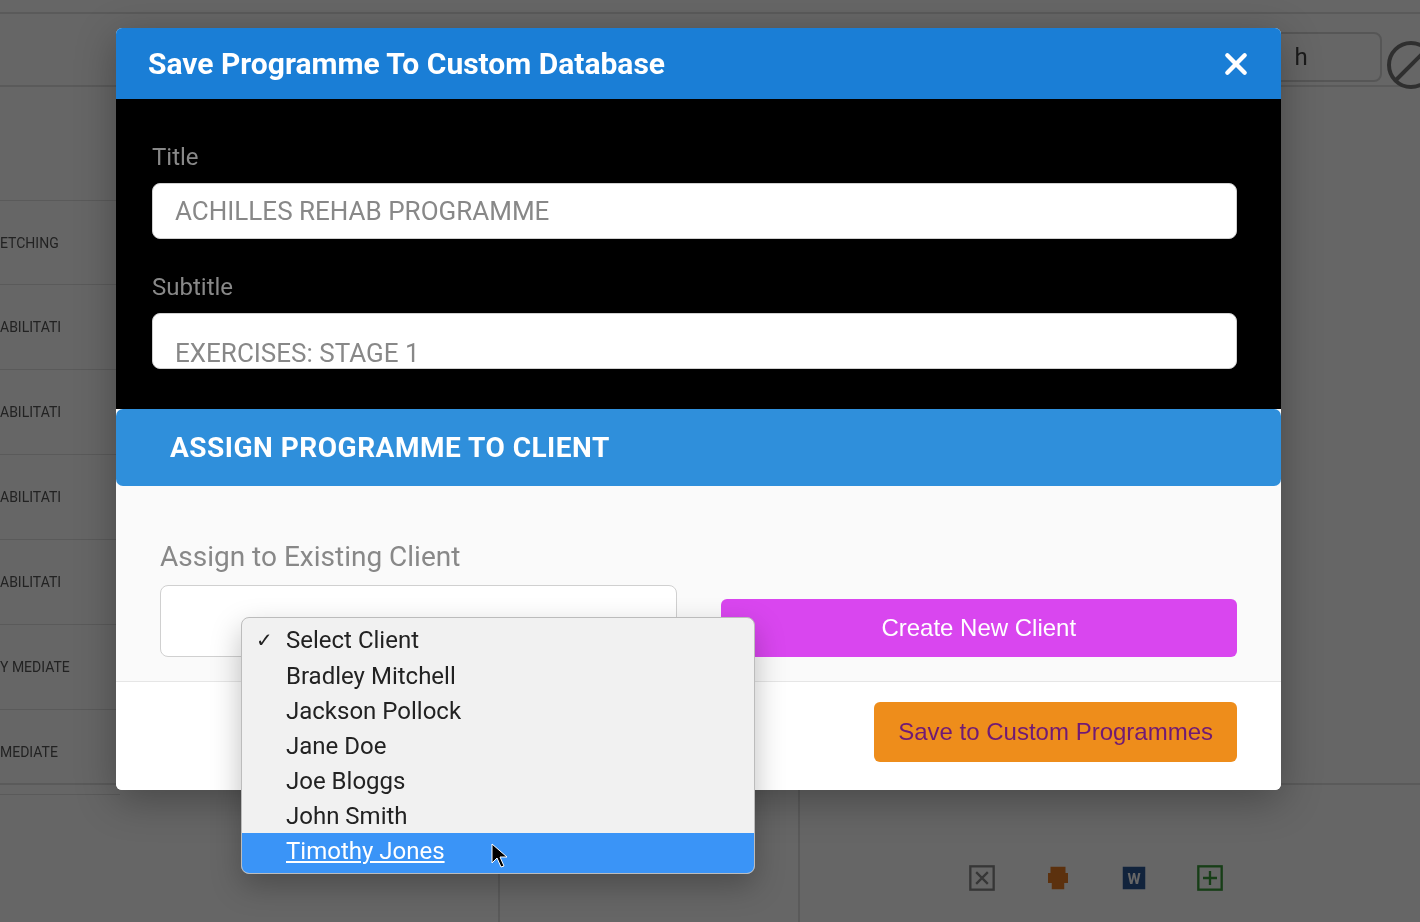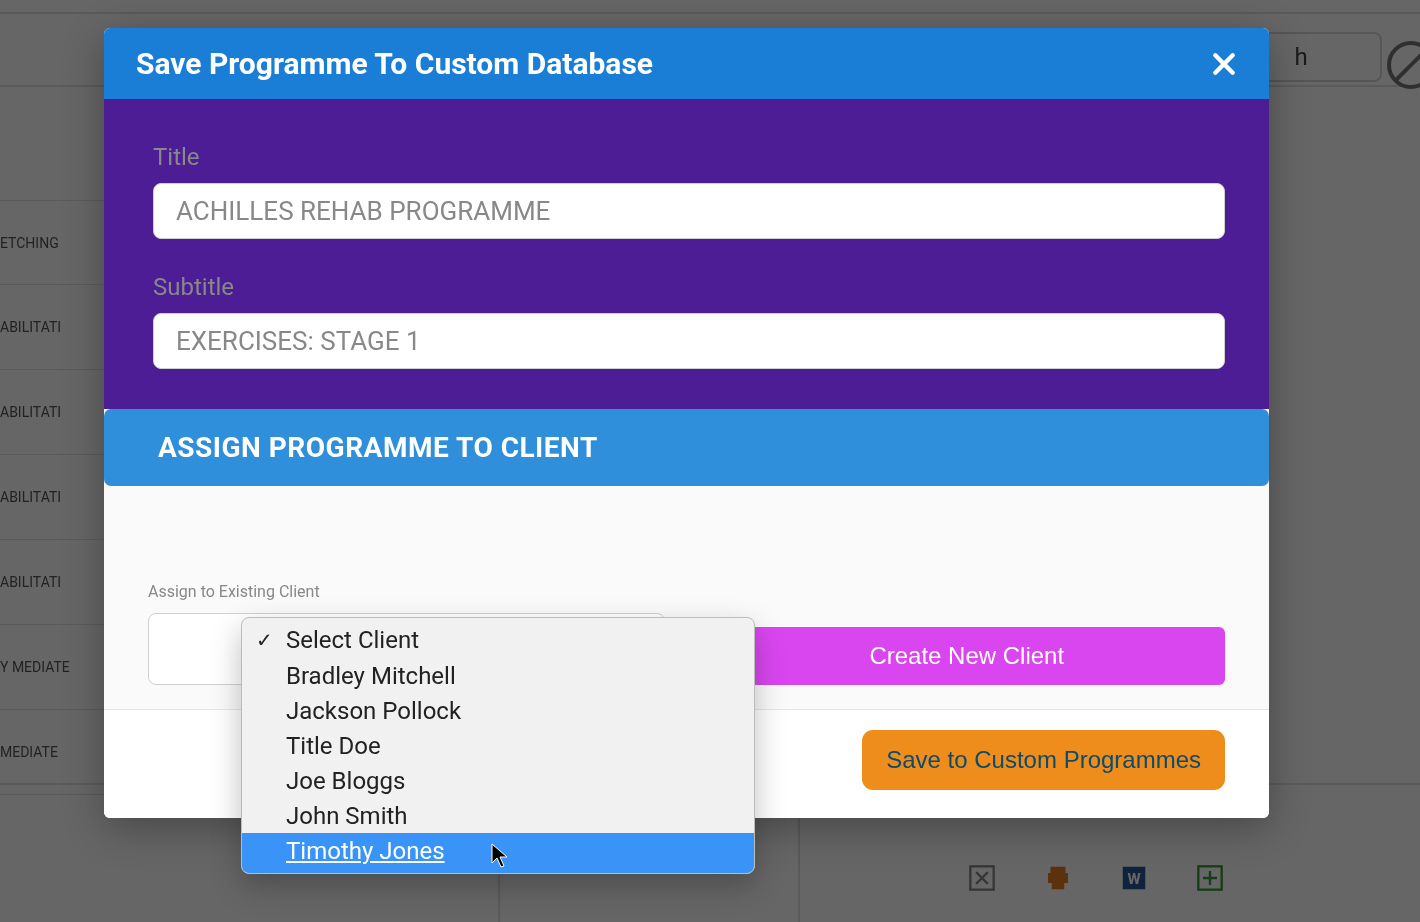--- a/index.html
+++ b/index.html
@@ -17,43 +17,43 @@
   .bg-list-item { height:85px; display:flex; align-items:center; font-size:14px; color:#555; padding-left:0; border-bottom:1px solid #e0e0e0; }
   .bg-list-item:first-child { border-top:1px solid #e0e0e0; }
   .bg-action-icons { position:absolute; right:194px; bottom:28px; display:flex; gap:44px; align-items:center; }
   .bg-action-icons span { width:32px; height:32px; display:flex; align-items:center; justify-content:center; }
   .bg-col-divider { position:absolute; left:498px; top:783px; bottom:0; width:2px; background:#e0e0e0; }
   .bg-col-divider2 { position:absolute; left:798px; top:783px; bottom:0; width:2px; background:#e0e0e0; }
   .bg-row-top { position:absolute; left:0; right:0; top:783px; height:2px; background:#e0e0e0; }
 
   .overlay { position:absolute; inset:0; background: rgba(0,0,0,0.6); }
 
-  .modal { position:absolute; top:28px; left:104px; width:1165px; background:#fafafa; border-radius:6px; overflow:visible; box-shadow: 0 10px 40px rgba(0,0,0,0.3); }
+  .modal { position:absolute; top:28px; left:116px; width:1165px; background:#fafafa; border-radius:6px; overflow:visible; box-shadow: 0 10px 40px rgba(0,0,0,0.3); }
 
   .modal-header { background:#1a7ed6; color:#fff; padding:18px 32px 18px 32px; display:flex; align-items:center; justify-content:space-between; border-top-left-radius:6px; border-top-right-radius:6px;}
   .modal-title { font-size:30px; font-weight:700; }
   .modal-close { width:26px; height:26px; cursor:pointer; display:flex; align-items:center; justify-content:center; }
   .modal-close svg { width:26px; height:26px; }
 
-  .modal-body { padding: 44px 44px 40px 49px; background:#4c1d95; }
+  .modal-body { padding: 44px 44px 40px 36px; background:#000000; }
   .form-label { font-size:24px; color:#888; margin-bottom:12px; }
   .form-input { width:100%; height:56px; border:1px solid #d0d0d0; border-radius:8px; background:#fff; font-size:26px; color:#888; padding: 0 22px; display:flex; align-items:center; margin-bottom:34px; }
-  .form-input:last-child { margin-bottom:0; }
+  .form-input:last-child { margin-bottom:0;align-items:flex-end; }
 
   .section-band { background:#2f8fdb; color:#fff; font-size:28px; font-weight:700; padding:22px 54px; letter-spacing:0.5px;border-radius:7px; }
 
   .assign-row { padding: 54px 44px 24px 44px; display:flex; gap:44px; align-items:flex-end; }
   .assign-col { flex:1; position:relative; }
-  .assign-label { font-size:16px; color:#888; margin-bottom:12px;margin-top:42px; }
+  .assign-label { font-size:28px; color:#888; margin-bottom:12px; }
   .select-box { width:100%; height:72px; border:1px solid #d0d0d0; border-radius:8px; background:#fff; }
 
   .create-btn { width:100%; height:58px; background:#d946ef; color:#fff; border:none; border-radius:6px; font-size:24px; cursor:pointer; display:flex; align-items:center; justify-content:center; }
 
   .modal-footer { border-top:1px solid #e6e6e6; padding:20px 44px 28px 44px; display:flex; justify-content:flex-end; background:#fff; border-bottom-left-radius:6px; border-bottom-right-radius:6px;}
-  .save-btn { background:#ee8d1b; color:#0c4a6e; border:none; border-radius:11px; font-size:24px; padding:16px 24px; cursor:pointer; }
+  .save-btn { background:#ee8d1b; color:#701a75; border:none; border-radius:6px; font-size:24px; padding:16px 24px; cursor:pointer; }
 
   
   .dropdown { position:absolute; top:617px; left:241px; width:514px; background:#f1f1f1; border:1px solid #bcbcbc; border-radius:8px; box-shadow: 0 12px 30px rgba(0,0,0,0.25); overflow:hidden; z-index: 50;}
   .dropdown-item { display:flex; align-items:center; height:35px; font-size:24px; color:#222; padding-left:44px; position:relative; cursor:pointer;}
   .dropdown-item.first { height:40px; padding-top:4px;}
   .dropdown-item.last { height:40px; padding-bottom:4px;}
   .dropdown-item .check { position:absolute; left:14px; font-size:20px; }
   .dropdown-item.highlight { background:#3a94f7; color:#fff;text-decoration:underline; }
 
   .cursor { position:absolute; top:843px; left:490px; z-index:60; pointer-events:none;}
@@ -162,21 +162,21 @@
       <span class="check">✓</span>
       <span>Select Client</span>
     </div>
     <div class="dropdown-item">
       <span>Bradley Mitchell</span>
     </div>
     <div class="dropdown-item">
       <span>Jackson Pollock</span>
     </div>
     <div class="dropdown-item">
-      <span>Title Doe</span>
+      <span>Jane Doe</span>
     </div>
     <div class="dropdown-item">
       <span>Joe Bloggs</span>
     </div>
     <div class="dropdown-item">
       <span>John Smith</span>
     </div>
     <div class="dropdown-item last highlight">
       <span>Timothy Jones</span>
     </div>

